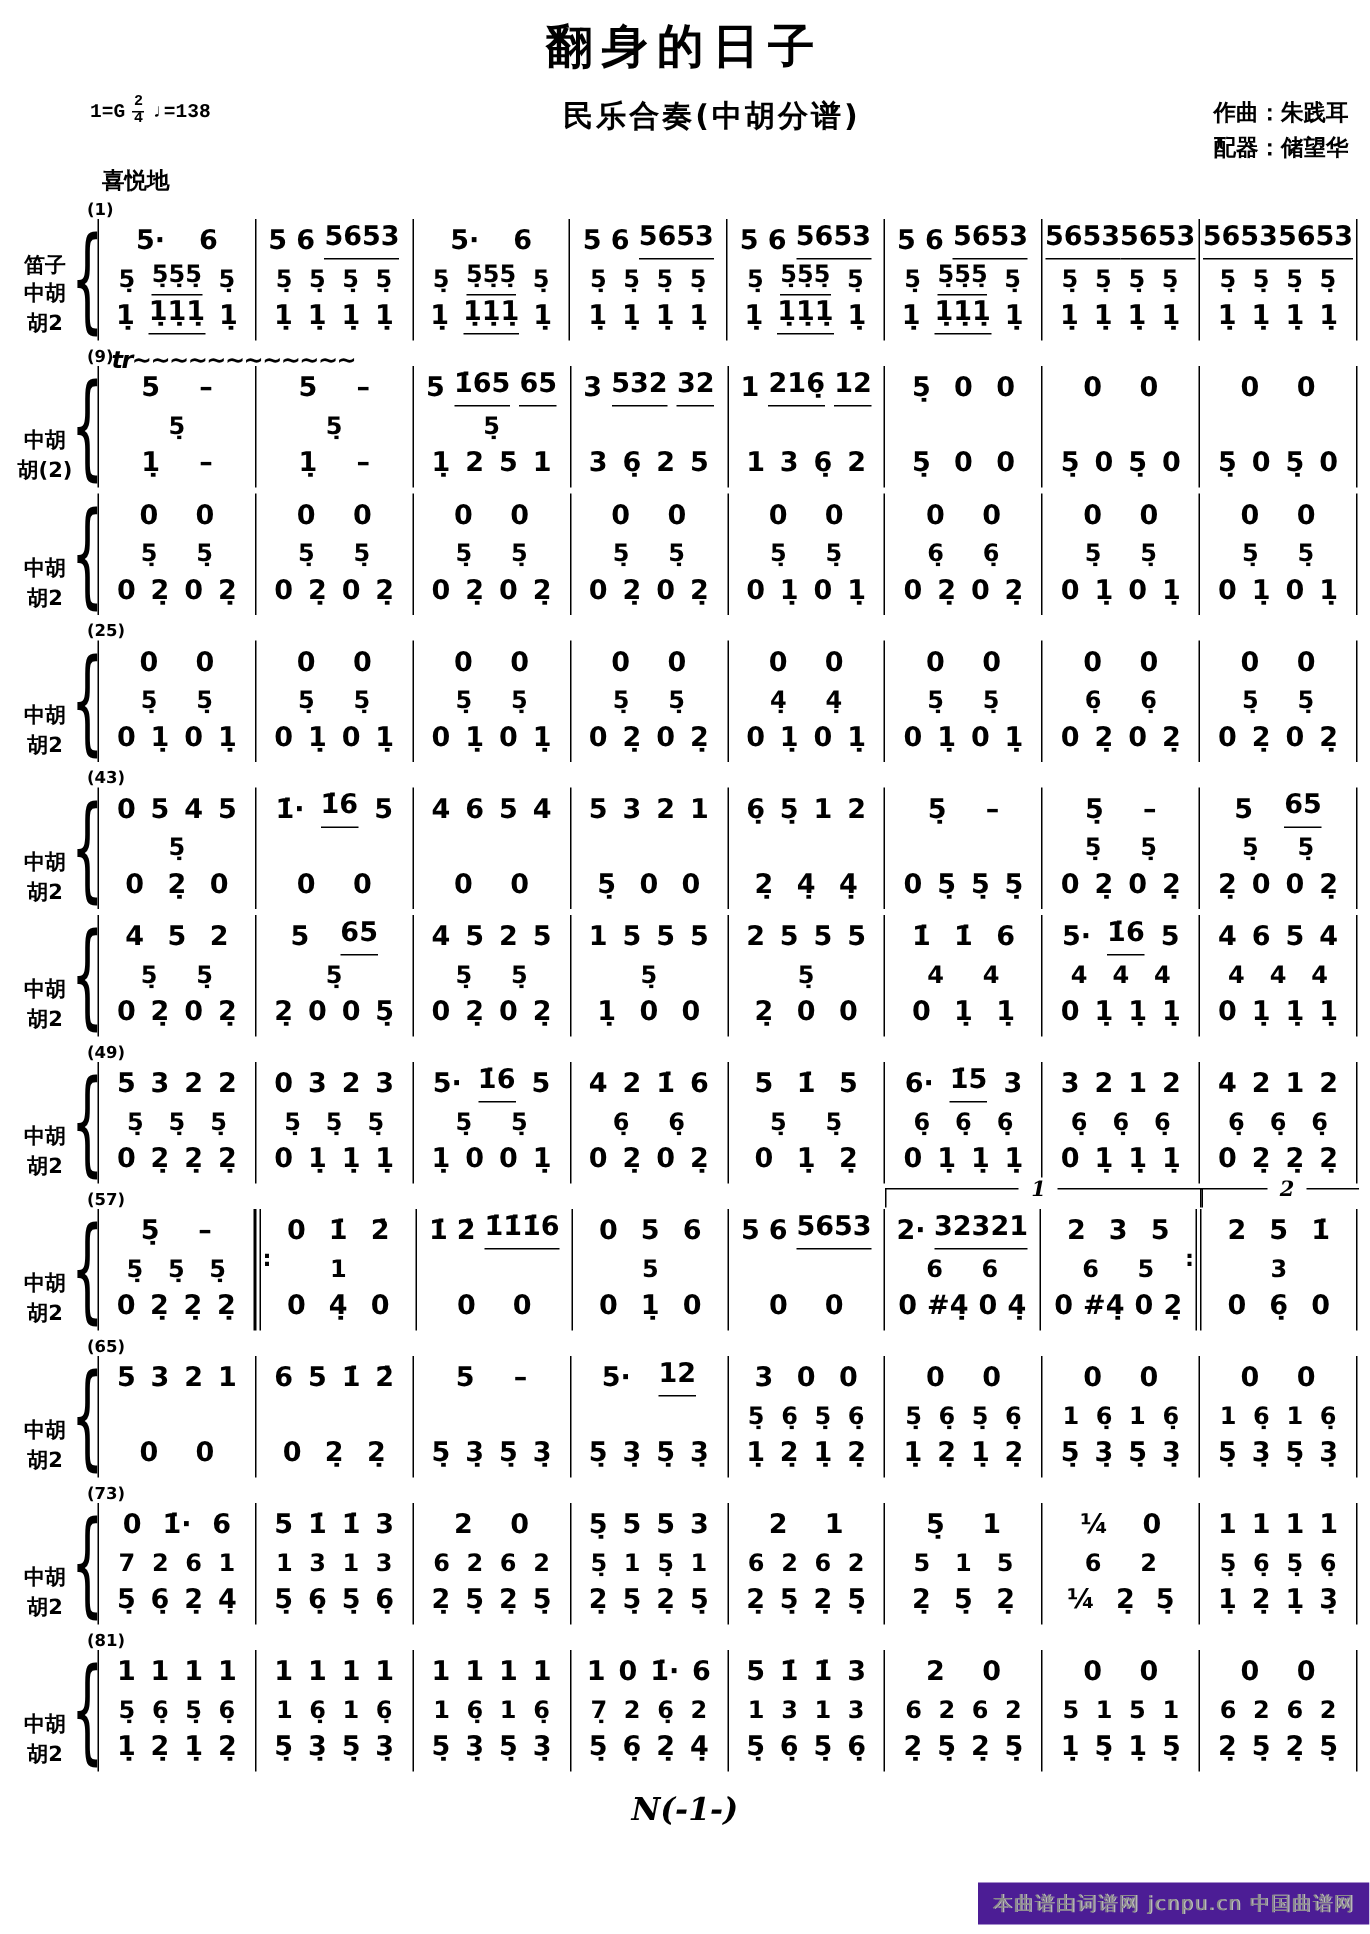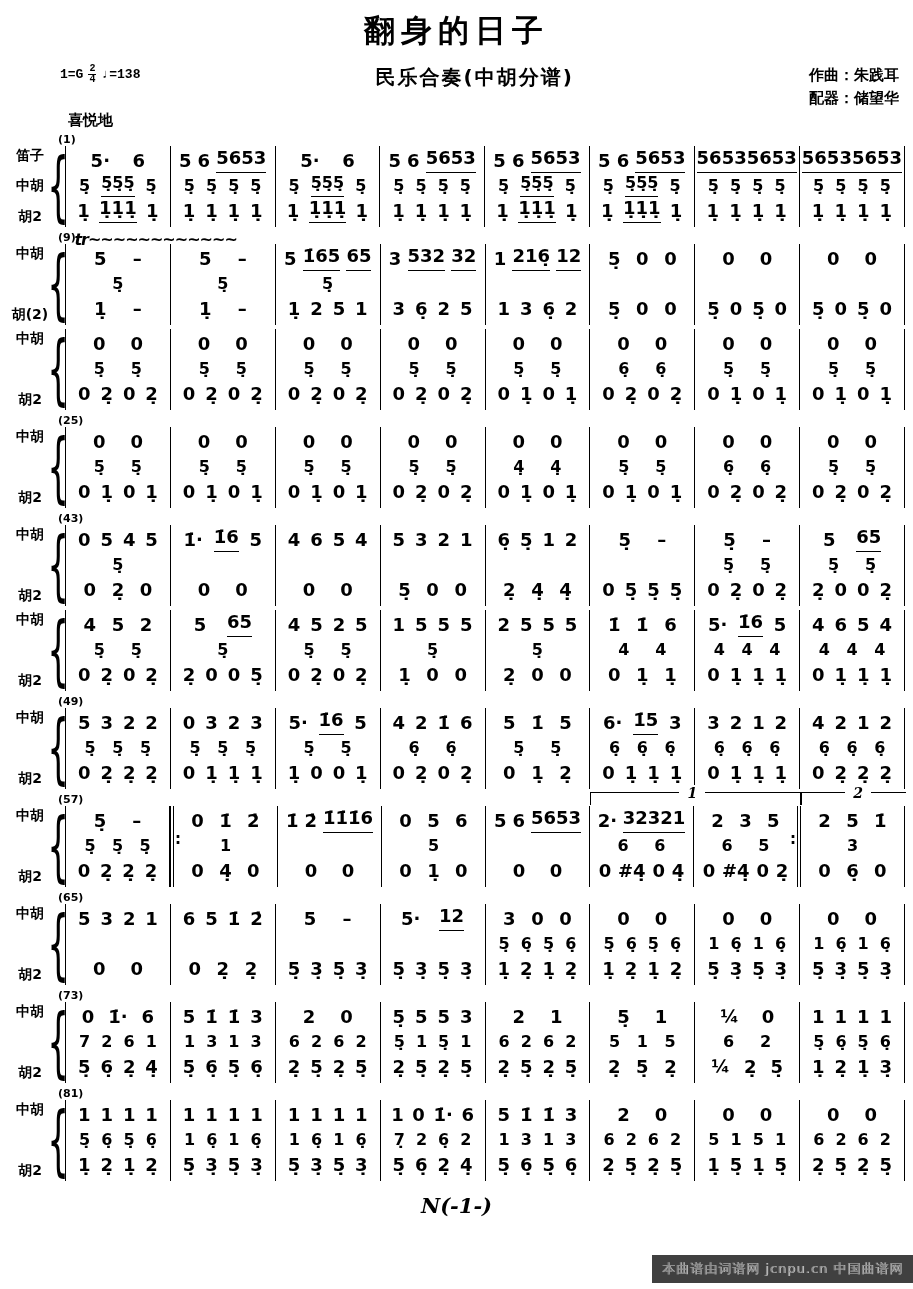--- a/index.html
+++ b/index.html
@@ -12,21 +12,21 @@
   .frac{display:inline-flex;flex-direction:column;line-height:1;font-size:10px;text-align:center;margin:0 2px;}
   .frac .num{border-bottom:1px solid #000;padding:0 1px;}
   .subtitle{font-size:20px;font-weight:800;text-align:center;flex:1;letter-spacing:2px;}
   .credits{font-size:15px;font-weight:700;line-height:1.55;margin-right:6px;white-space:nowrap;}
   .expression{font-size:15px;font-weight:800;margin:0 0 0 60px;height:18px;}
   
   #score{margin-top:2px;}
   .system{margin-top:4px;}
   .marker{font-size:11px;font-weight:700;margin-left:50px;height:13px;line-height:13px;}
   .sysrow{display:flex;align-items:stretch;}
-  .labels{width:44px;display:flex;flex-direction:column;justify-content:space-between;align-items:center;
+  .labels{width:44px;display:flex;flex-direction:column;justify-content:flex-end;align-items:center;
           font-size:14px;font-weight:800;line-height:1.4;flex-shrink:0;}
   .brace{width:13px;display:flex;align-items:center;justify-content:center;overflow:visible;flex-shrink:0;}
   .brace-glyph{font-size:76px;font-weight:400;transform:scaleX(.45);line-height:.95;}
   .music{flex:1;display:flex;position:relative;border-left:1.6px solid #000;}
   .measure{flex:1;display:flex;flex-direction:column;justify-content:space-between;
            border-right:1.6px solid #000;position:relative;padding:1px 2px;}
   .vline{display:flex;justify-content:space-evenly;align-items:center;font-weight:700;overflow:visible;}
   .v0{height:29px;font-size:18px;}
   .v1{height:21px;font-size:16px;}
   .v2{height:29px;font-size:18px;}
@@ -37,21 +37,21 @@
   .volta{position:absolute;top:-14px;height:12px;border-top:1.6px solid #000;border-left:1.6px solid #000;}
   .volta.closed{border-right:1.6px solid #000;}
   .volta-label{position:absolute;left:42%;top:-8px;background:#fff;padding:0 8px;
                font-family:"DejaVu Serif",serif;font-style:italic;font-weight:700;font-size:14px;}
   .rpt-open{border-left:4px double #000;}
   .rpt-close{border-right:4px double #000 !important;}
   .rpt-open::before{content:":";position:absolute;left:1px;top:24px;font-weight:900;font-size:15px;}
   .rpt-close::after{content:":";position:absolute;right:1px;top:24px;font-weight:900;font-size:15px;}
   .footerline{text-align:center;font-family:"DejaVu Serif",serif;font-style:italic;font-weight:700;
               font-size:21px;margin-top:12px;}
-  .watermark{position:absolute;right:0;bottom:6px;background:#404040;color:#8a8a8a;font-size:13px;
+  .watermark{position:absolute;right:0;bottom:6px;background:#4c1d95;color:#8a8a8a;font-size:13px;
              padding:5px 10px;letter-spacing:1px;text-shadow:1px 0 0 #bbb;}
 </style>
 </head>
 <body>
 
 <div class="page">
   <div class="title">翻身的日子</div>
 
   <div class="meta">
     <div class="meta-left">

